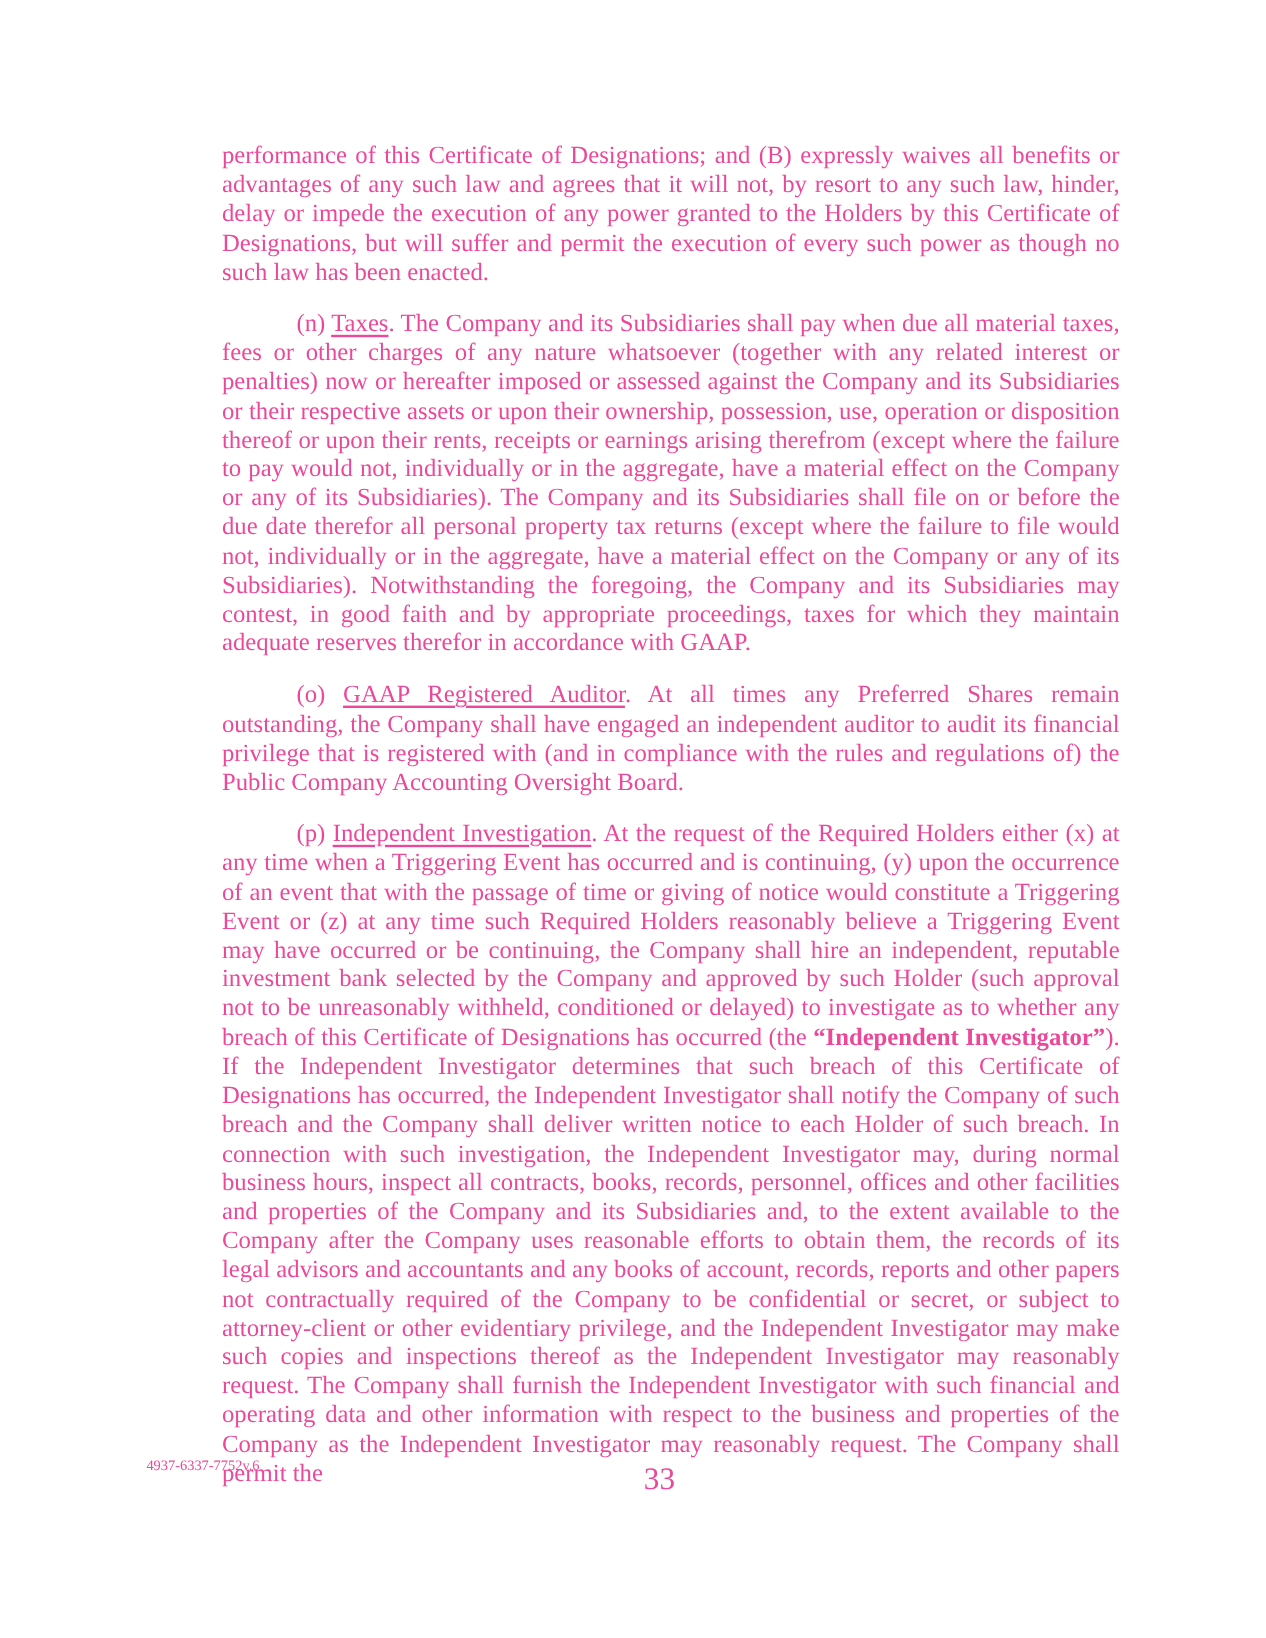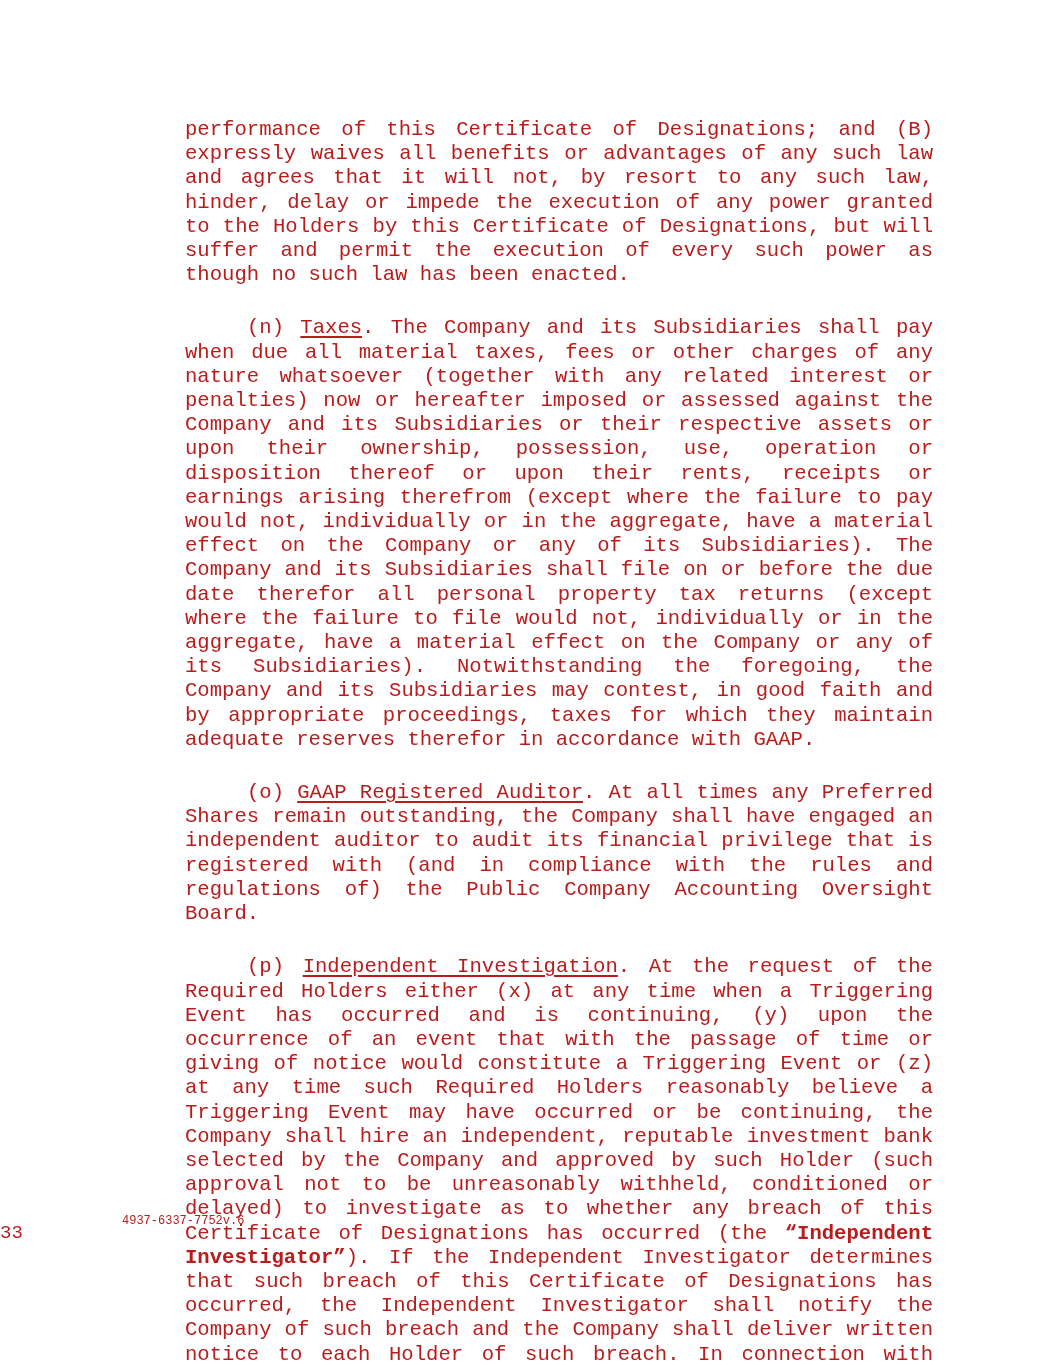--- a/index.html
+++ b/index.html
@@ -5,56 +5,58 @@
   html, body {
     margin: 0;
     padding: 0;
     background: #ffffff;
   }
   .page {
     position: relative;
     width: 1055px;
     height: 1365px;
     background: #ffffff;
-    color: #b91c1c;
-    font-family: Liberation Mono, monospace;
+    color: #ec4899;
+    font-family: Liberation Serif, serif;
     overflow: hidden;
   }
   .body-text {
     position: absolute;
     left: 185px;
     top: 118px;
     width: 748px;
     font-size: 20.6px;
     line-height: 24.2px;
     text-align: justify;
   }
   .para {
     margin: 0;
   }
   .para + .para {
-    margin-top: 29px;
+    margin-top: 19px;
   }
   .para.indent {
     text-indent: 62px;
   }
   .u {
     text-decoration: underline;
     text-underline-offset: 3px;
   }
   .b {
     font-weight: 700;
   }
   .page-number {
     position: absolute;
     left: 0;
     right: 0;
     top: 1221px;
-    font-size: 19px;
+    text-align: center;
+    font-size: 26px;
     line-height: 24px;
+    padding-left: 44px;
   }
   .footer-id {
     position: absolute;
     left: 122px;
     top: 1211px;
     font-size: 12px;
     line-height: 20px;
   }
 </style>
 </head>

